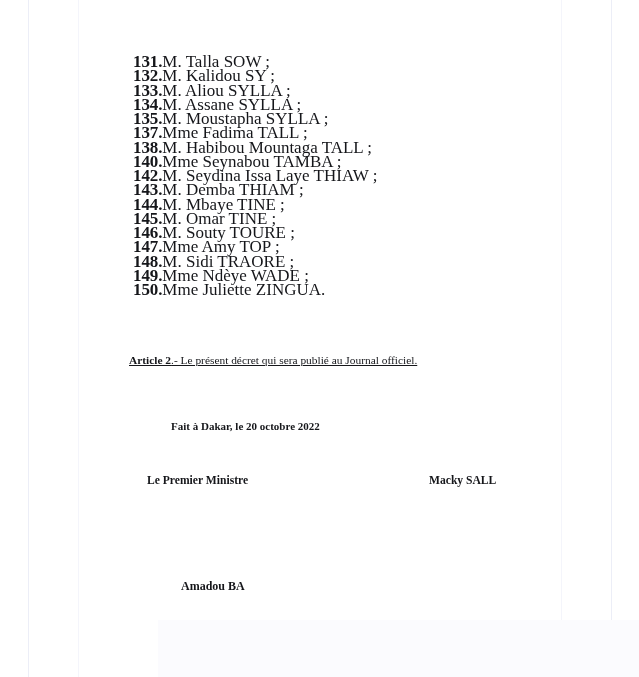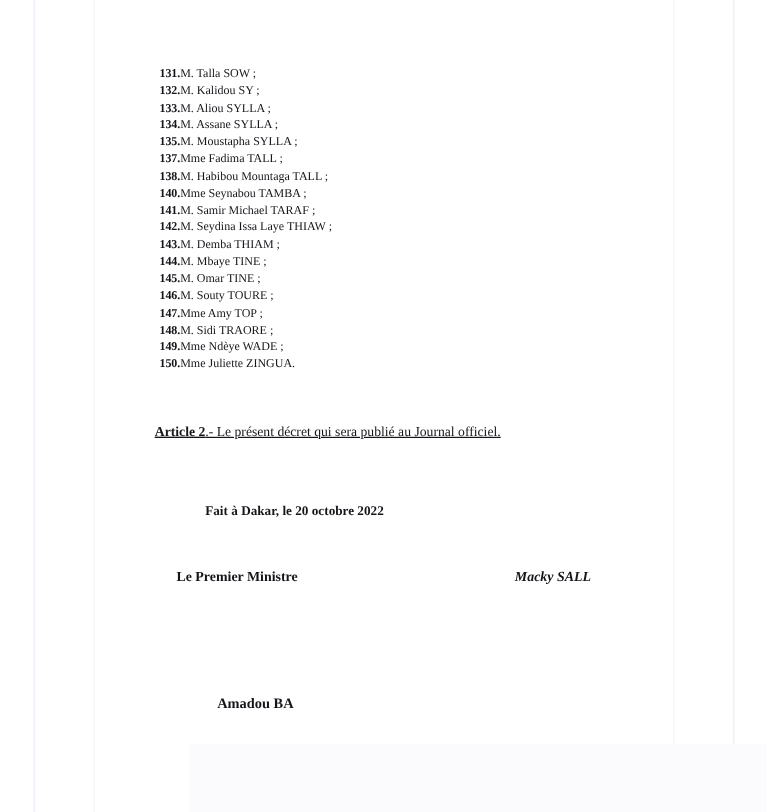--- a/index.html
+++ b/index.html
@@ -57,21 +57,21 @@
 
   
   .name-list {
     position: absolute;
     left: 54px;
     top: 55px;
     width: 400px;
     list-style: none;
     margin: 0;
     padding: 0;
-    font-size: 10px;
+    font-size: 17px;
     line-height: 14.25px;
     color: #15161a;
   }
   .name-list li {
     white-space: nowrap;
     margin: 0;
     padding: 0;
   }
   .name-list .num {
     font-weight: bold;
@@ -117,21 +117,20 @@
   }
 
   .sig-right {
     position: absolute;
     left: 350px;
     top: 474px;
     font-size: 11.6px;
     font-weight: bold;
     color: #15161a;
     white-space: nowrap;
-    font-style: italic;
   }
 
   .sig-name {
     position: absolute;
     left: 102px;
     top: 579px;
     font-size: 12px;
     font-weight: bold;
     color: #15161a;
     white-space: nowrap;
@@ -173,21 +172,20 @@
 
       <ul class="name-list" id="name-list">
           <li><span class="num">131.</span><span class="nm">M. Talla SOW ;</span></li>
           <li><span class="num">132.</span><span class="nm">M. Kalidou SY ;</span></li>
           <li><span class="num">133.</span><span class="nm">M. Aliou SYLLA ;</span></li>
           <li><span class="num">134.</span><span class="nm">M. Assane SYLLA ;</span></li>
           <li><span class="num">135.</span><span class="nm">M. Moustapha SYLLA ;</span></li>
           <li><span class="num">137.</span><span class="nm">Mme Fadima TALL ;</span></li>
           <li><span class="num">138.</span><span class="nm">M. Habibou Mountaga TALL ;</span></li>
           <li><span class="num">140.</span><span class="nm">Mme Seynabou TAMBA ;</span></li>
-          <li><span class="num">141.</span><span class="nm">M. Samir Michael TARAF ;</span></li>
           <li><span class="num">142.</span><span class="nm">M. Seydina Issa Laye THIAW ;</span></li>
           <li><span class="num">143.</span><span class="nm">M. Demba THIAM ;</span></li>
           <li><span class="num">144.</span><span class="nm">M. Mbaye TINE ;</span></li>
           <li><span class="num">145.</span><span class="nm">M. Omar TINE ;</span></li>
           <li><span class="num">146.</span><span class="nm">M. Souty TOURE ;</span></li>
           <li><span class="num">147.</span><span class="nm">Mme Amy TOP ;</span></li>
           <li><span class="num">148.</span><span class="nm">M. Sidi TRAORE ;</span></li>
           <li><span class="num">149.</span><span class="nm">Mme Ndèye WADE ;</span></li>
           <li><span class="num">150.</span><span class="nm">Mme Juliette ZINGUA.</span></li>
         </ul>

